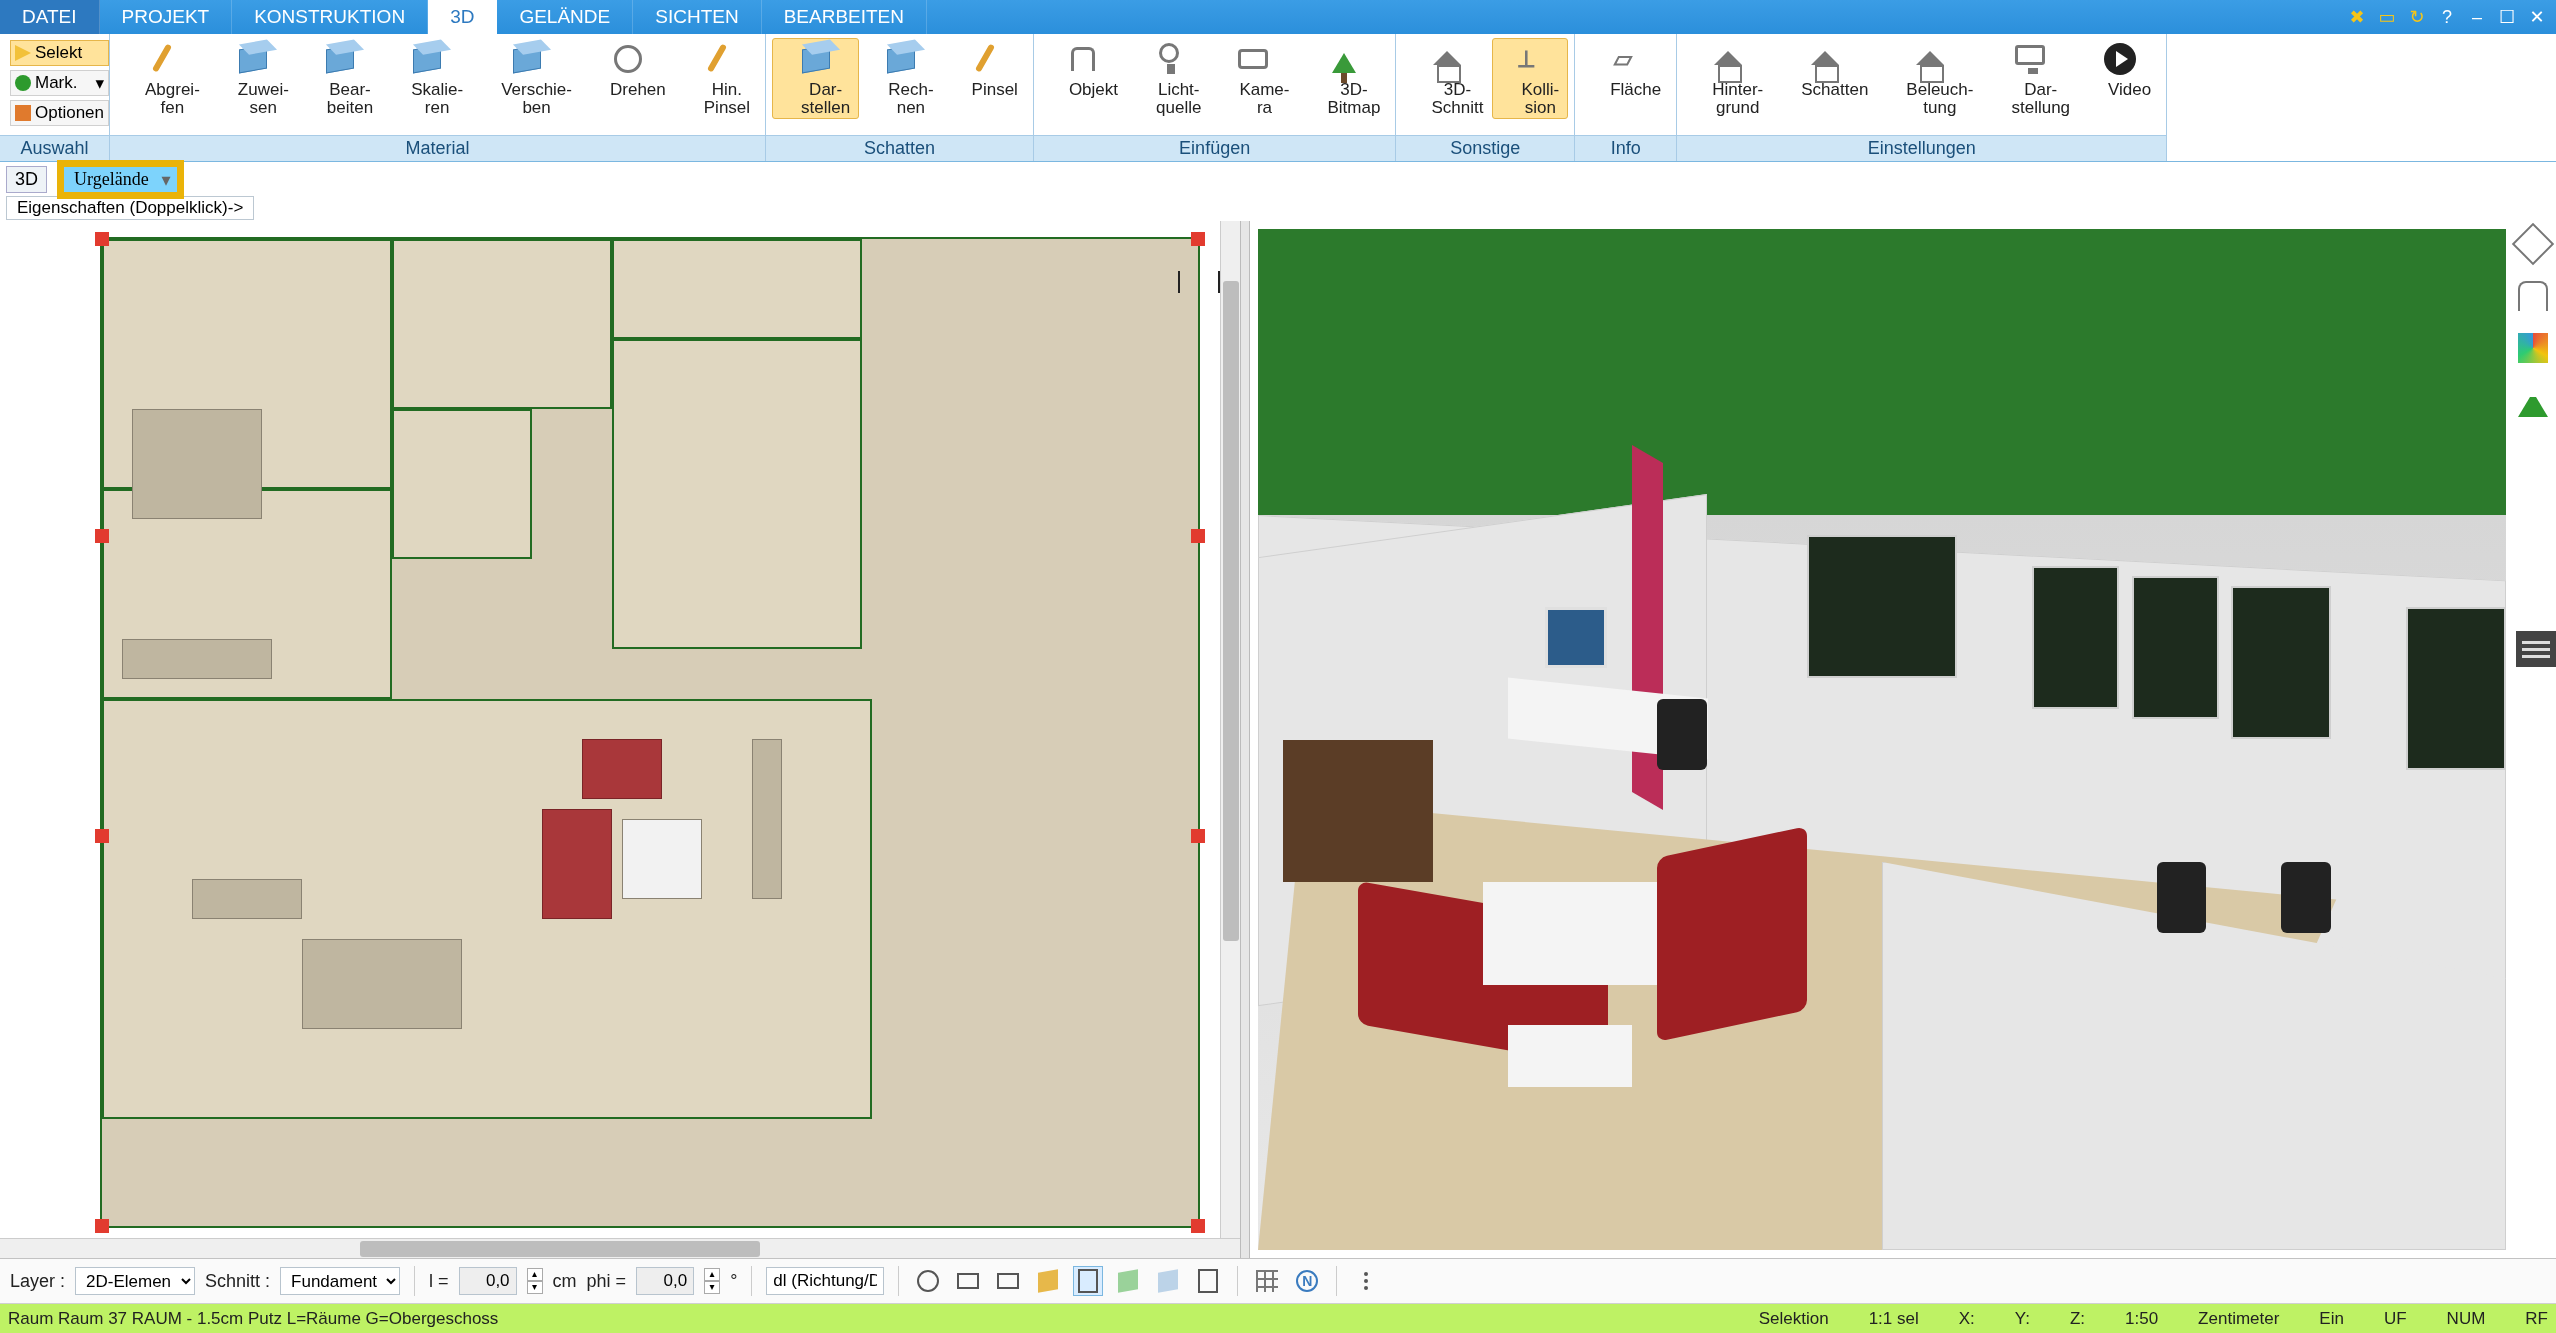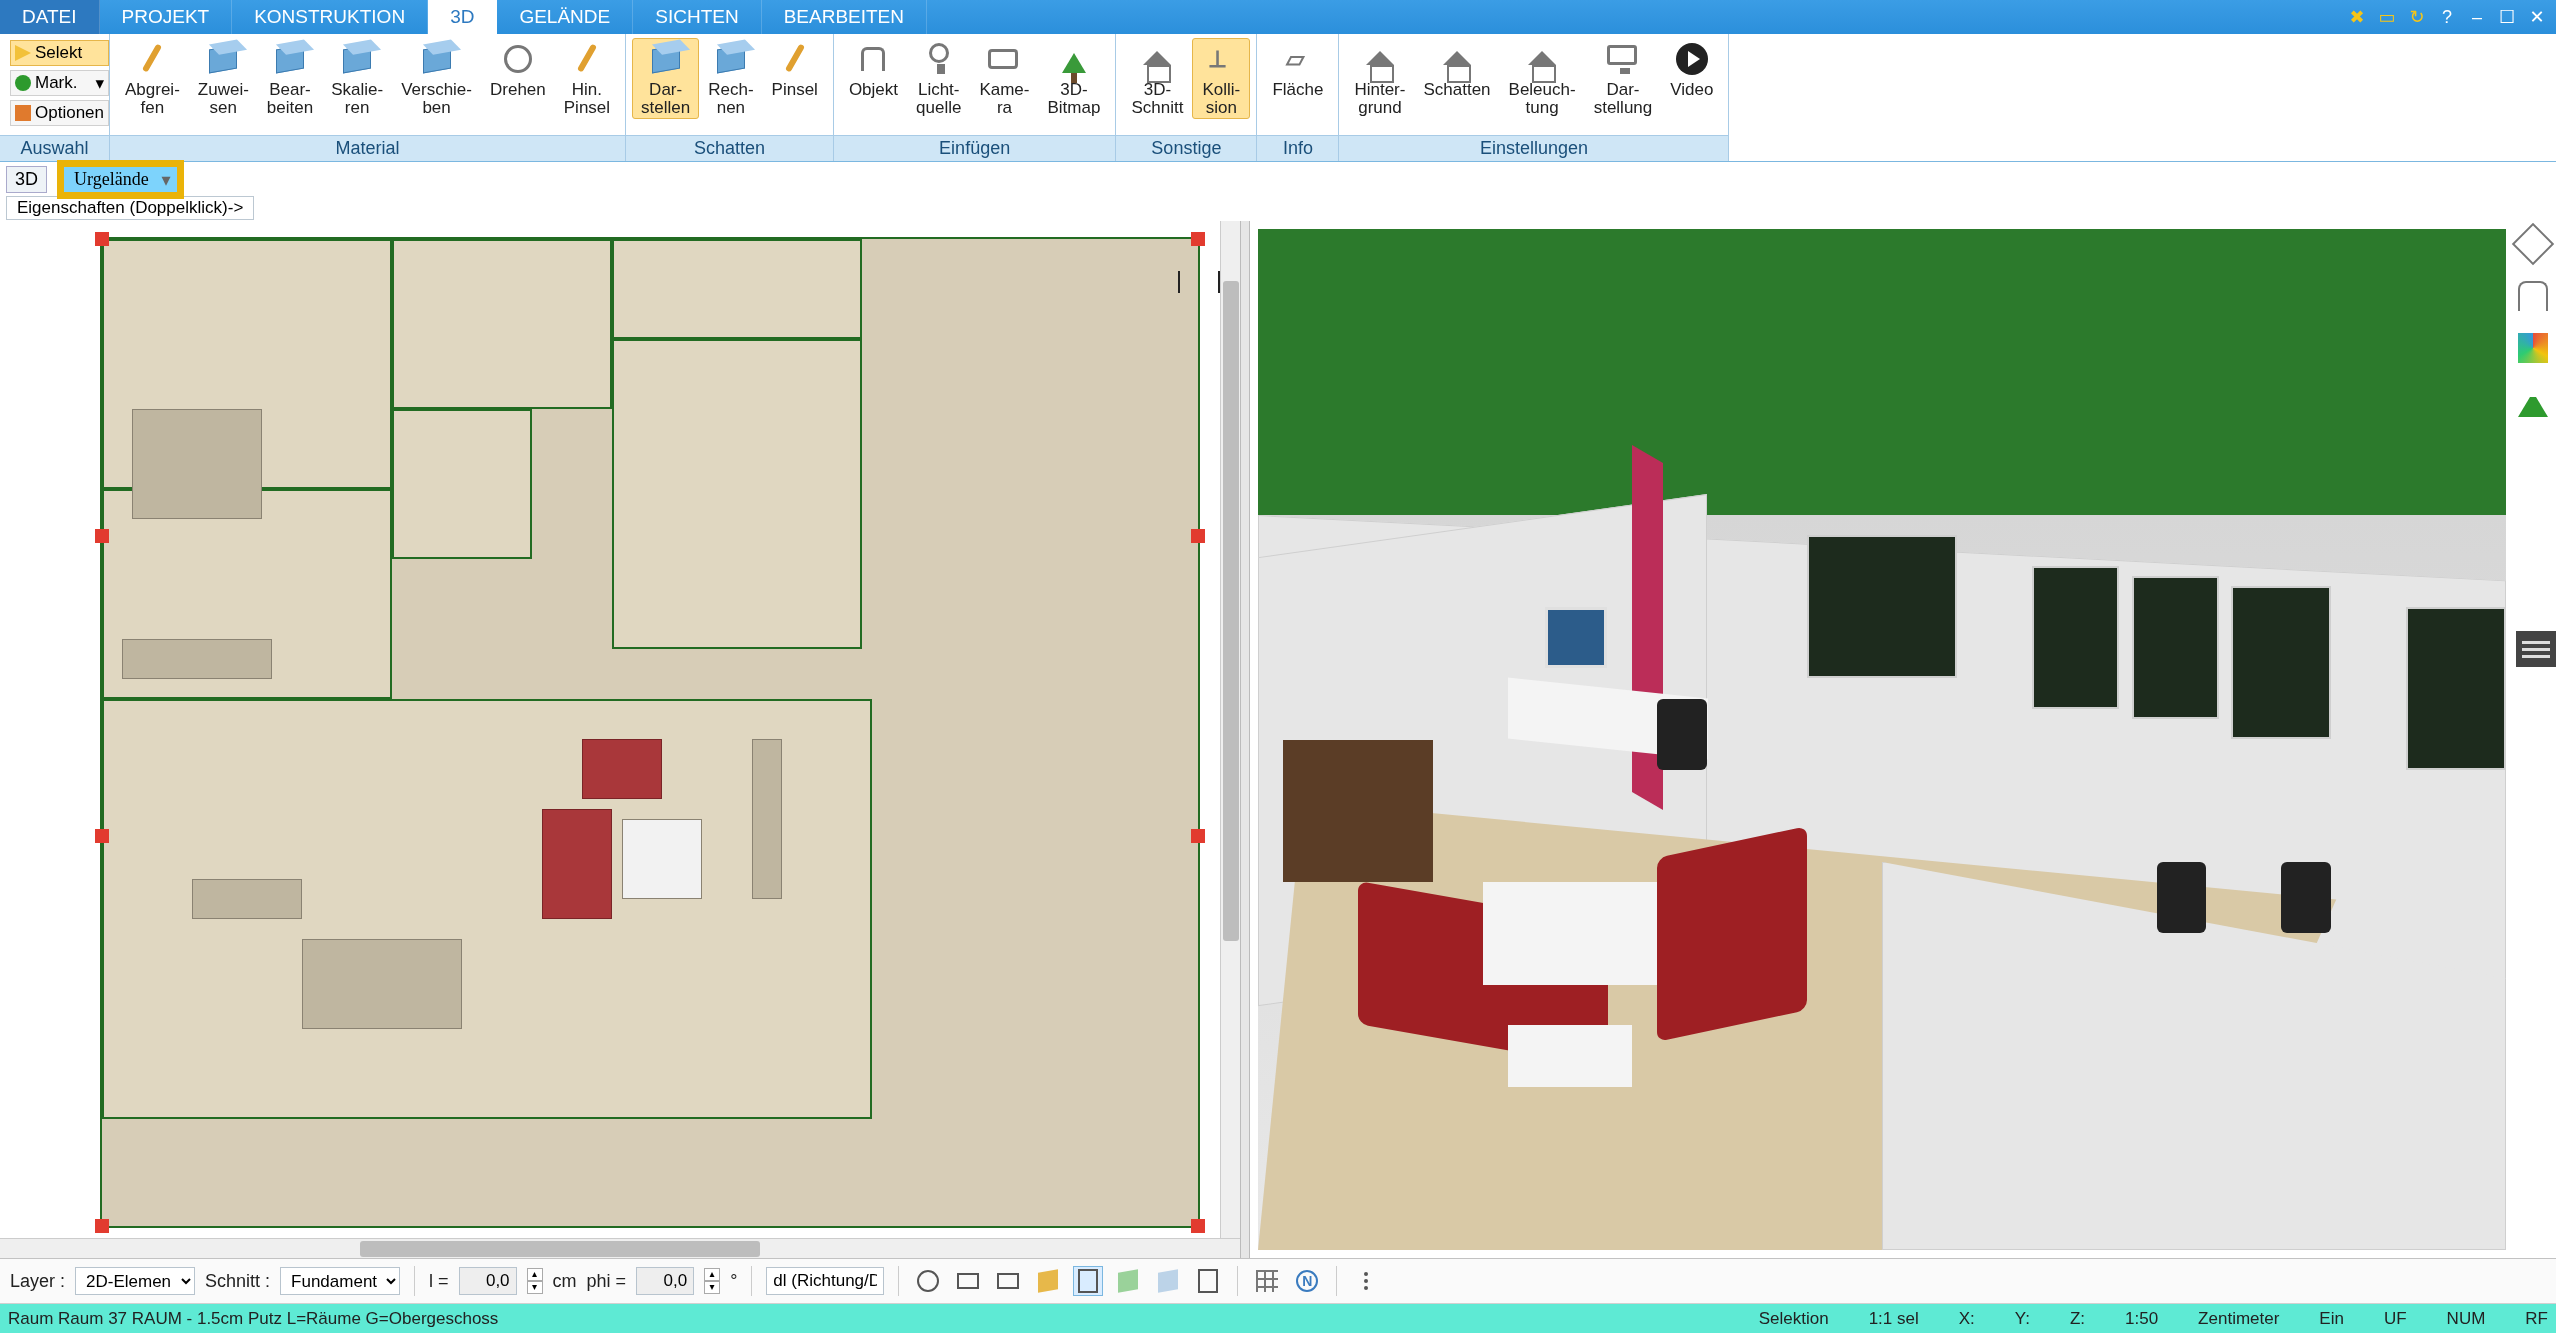--- a/index.html
+++ b/index.html
@@ -16,21 +16,21 @@
 .titlebar-btns .tbtn.y { color:#f5c518; }
 
 
 .ribbon { height:128px; background:#fff; border-bottom:1px solid #7bb7e0; display:flex; align-items:stretch; }
 .rgroup { display:flex; flex-direction:column; border-right:1px solid #a8cbe6; }
 .rgroup .items { flex:1; display:flex; align-items:flex-start; padding:4px 6px 0 6px; }
 .rgroup .glabel { height:26px; background:#cfe6f6; color:#1a4f7a; font-size:18px; display:flex; align-items:center; justify-content:center; border-top:1px solid #a8cbe6; }
 .rbtn { display:flex; flex-direction:column; align-items:center; padding:2px 8px 0 8px; cursor:pointer; border:1px solid transparent; border-radius:3px; }
 .rbtn.active { background:#ffe39b; border-color:#e6b64a; }
 .rbtn .ico { width:40px; height:36px; margin-bottom:4px; position:relative; }
-.rbtn .lbl { font-size:17px; color:#222; text-align:center; line-height:1.08; white-space:pre-line; }
+.rbtn .lbl { font-size:17px; color:#222; text-align:center; line-height:1.08; white-space:pre-line;margin-left:20px; }
 
 .ico-cube { width:28px; height:24px; background:#6aa8d8; transform:skewY(-10deg); position:absolute; top:6px; left:6px; border:1px solid #3c7bb0; }
 .ico-cube:after { content:""; position:absolute; inset:-6px -6px auto auto; width:28px; height:12px; background:#a6cdee; transform:skewX(40deg); }
 .ico-pencil { width:6px; height:30px; background:#e0a030; position:absolute; top:2px; left:17px; transform:rotate(30deg); border-radius:3px; }
 .ico-circ { width:28px; height:28px; border:3px solid #777; border-radius:50%; position:absolute; top:4px; left:6px; }
 .ico-bulb { width:20px; height:20px; border:3px solid #777; border-radius:50%; position:absolute; top:2px; left:10px; }
 .ico-bulb:after { content:""; position:absolute; top:18px; left:5px; width:8px; height:10px; background:#777; }
 .ico-cam { width:30px; height:20px; border:3px solid #777; border-radius:4px; position:absolute; top:8px; left:4px; }
 .ico-tree { width:0; height:0; border:12px solid transparent; border-bottom:20px solid #3a9a3a; position:absolute; top:0; left:8px; }
 .ico-tree:after { content:""; position:absolute; top:20px; left:-3px; width:6px; height:10px; background:#6b4a2b; }
@@ -117,21 +117,21 @@
 .bi-clock { width:22px;height:22px;border:2px solid #555;border-radius:50%;}
 .bi-mon { width:22px;height:16px;border:2px solid #555;}
 .bi-stack { width:20px;height:20px;background:#e7b84a;transform:skewY(-10deg);}
 .bi-sheet { width:20px;height:24px;border:2px solid #555;}
 .bi-grid { width:22px;height:22px;background:repeating-linear-gradient(#777 0 2px,transparent 2px 8px),repeating-linear-gradient(90deg,#777 0 2px,transparent 2px 8px);}
 .bi-n { width:22px;height:22px;border:2px solid #3a7bbf;border-radius:50%;display:flex;align-items:center;justify-content:center;font-size:14px;color:#3a7bbf;font-weight:bold;}
 .bi-dots { display:flex;flex-direction:column;gap:3px;}
 .bi-dots span{width:4px;height:4px;background:#555;border-radius:50%;}
 
 
-.status { height:30px; background:#5eead4; border-top:1px solid #d0d0d0; display:flex; align-items:center; font-size:17px; color:#222; padding:0 8px; gap:40px;}
+.status { height:30px; background:#bef264; border-top:1px solid #d0d0d0; display:flex; align-items:center; font-size:17px; color:#222; padding:0 8px; gap:40px;}
 .status .cell { white-space:nowrap;}
 .status .flex { flex:1;}
 </style>
 </head>
 <body>
 
 <div class="tabstrip">
   <div class="tab file">DATEI</div>
   <div class="tab">PROJEKT</div>
   <div class="tab">KONSTRUKTION</div>

